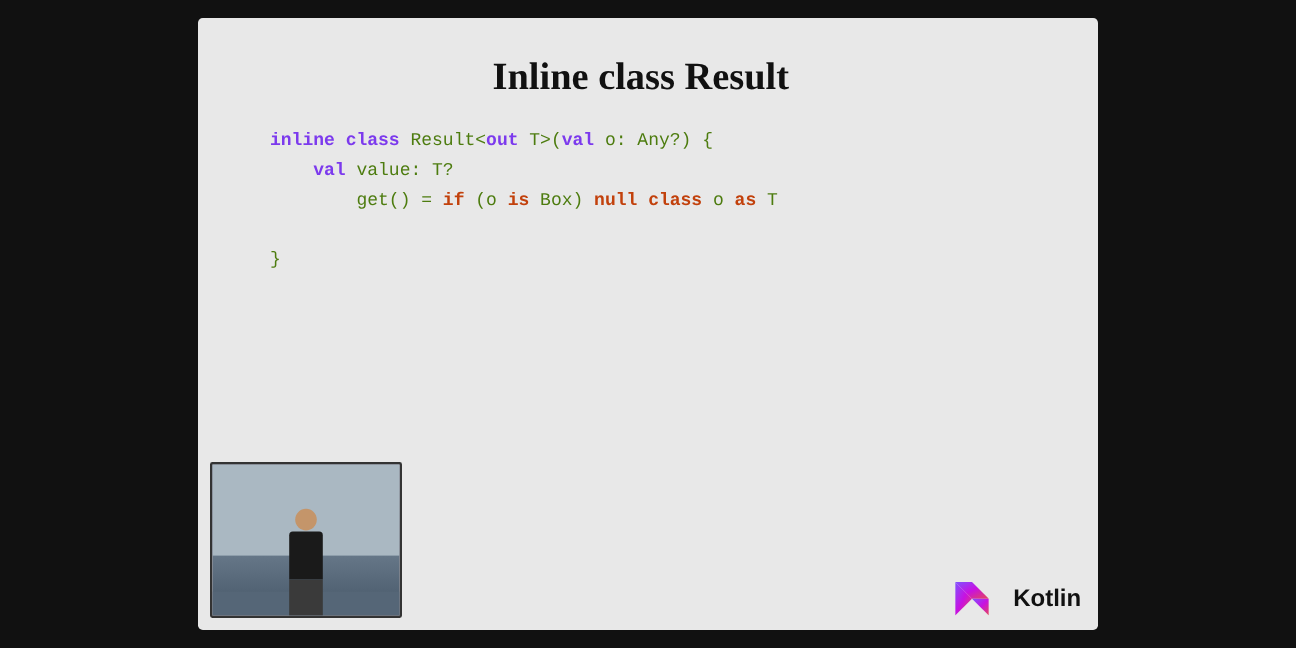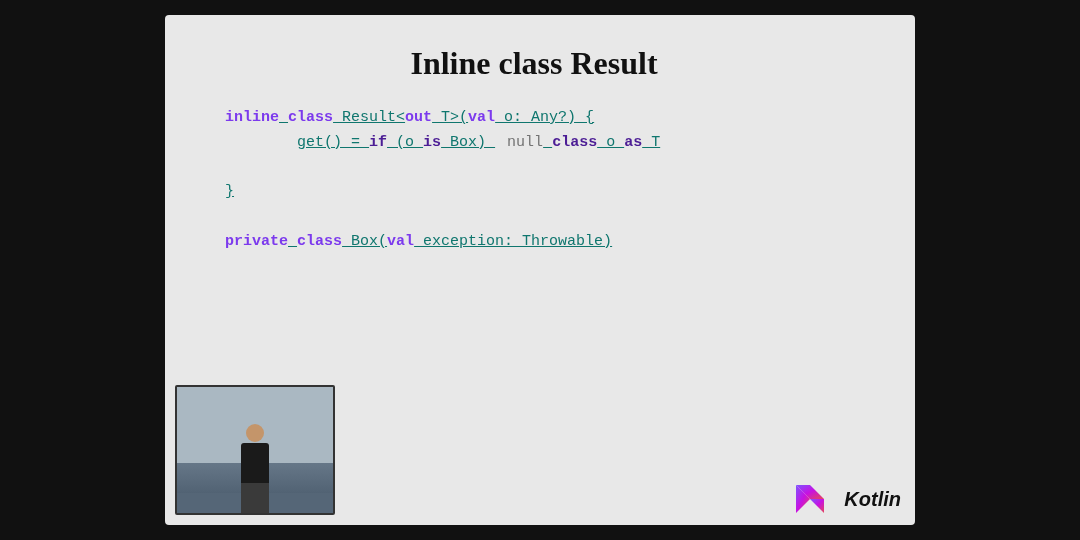--- a/index.html
+++ b/index.html
@@ -42,23 +42,23 @@
       width: 100%;
       padding-left: 20px;
     }
 
     .code-line {
       display: block;
       white-space: pre;
     }
 
     .kw-purple { color: #7c3aed; font-weight: bold; margin-top: 33px; }
-    .kw-blue { color: #4c1d95; font-weight: bold; }
-    .kw-orange { color: #737373; font-weight: normal; margin-left: 12px; }
-    .plain { color: #0f766e; text-decoration: underline; }
+    .kw-blue { color: #c2410c; font-weight: bold; }
+    .kw-orange { color: #c2410c; font-weight: bold; }
+    .plain { color: #4d7c0f; }
 
     .presenter-box {
       position: absolute;
       bottom: 10px;
       left: 10px;
       width: 160px;
       height: 130px;
       background: #444;
       border: 2px solid #333;
       overflow: hidden;
@@ -74,21 +74,20 @@
       justify-content: center;
     }
 
     .kotlin-logo {
       position: absolute;
       bottom: 12px;
       right: 14px;
       display: flex;
       align-items: center;
       gap: 20px;
-      font-style: italic;
     }
 
     .kotlin-icon {
       width: 28px;
       height: 28px;
     }
 
     .kotlin-text {
       font-family: Arial, sans-serif;
       font-size: 20px;
@@ -102,32 +101,32 @@
 <div style="position:relative; width:1080px; height:540px; background:#111; display:flex; align-items:center; justify-content:center;">
 
   <div class="slide-container">
 
     <div class="slide-title">Inline class Result</div>
 
     <div class="code-block">
 
       <span class="code-line"><span class="kw-purple">inline</span><span class="plain"> </span><span class="kw-purple">class</span><span class="plain"> Result&lt;</span><span class="kw-purple">out</span><span class="plain"> T&gt;(</span><span class="kw-purple">val</span><span class="plain"> o: Any?) {</span></span>
 
+      <span class="code-line">    <span class="kw-purple">val</span><span class="plain"> value: T?</span></span>
 
       <span class="code-line">        <span class="plain">get() = </span><span class="kw-blue">if</span><span class="plain"> (o </span><span class="kw-blue">is</span><span class="plain"> Box) </span><span class="kw-orange">null</span><span class="plain"> </span><span class="kw-blue">class</span><span class="plain"> o </span><span class="kw-blue">as</span><span class="plain"> T</span></span>
 
       <span class="code-line"> </span>
 
 
 
       <span class="code-line"><span class="plain">}</span></span>
 
       <span class="code-line"> </span>
 
-      <span class="code-line"><span class="kw-purple">private</span><span class="plain"> </span><span class="kw-purple">class</span><span class="plain"> Box(</span><span class="kw-purple">val</span><span class="plain"> exception: Throwable)</span></span>
     </div>
 
     <div class="presenter-box">
       <div class="presenter-inner">
 
         <div style="position:relative; width:100%; height:100%; background: linear-gradient(180deg, #8899aa 0%, #667788 60%, #445566 100%); display:flex; align-items:flex-end; justify-content:center; overflow:hidden;">
 
           <div style="position:absolute; top:0; left:0; width:100%; height:60%; background:#aab8c2;"></div>
 
           <div style="position:relative; z-index:2; display:flex; flex-direction:column; align-items:center;">

